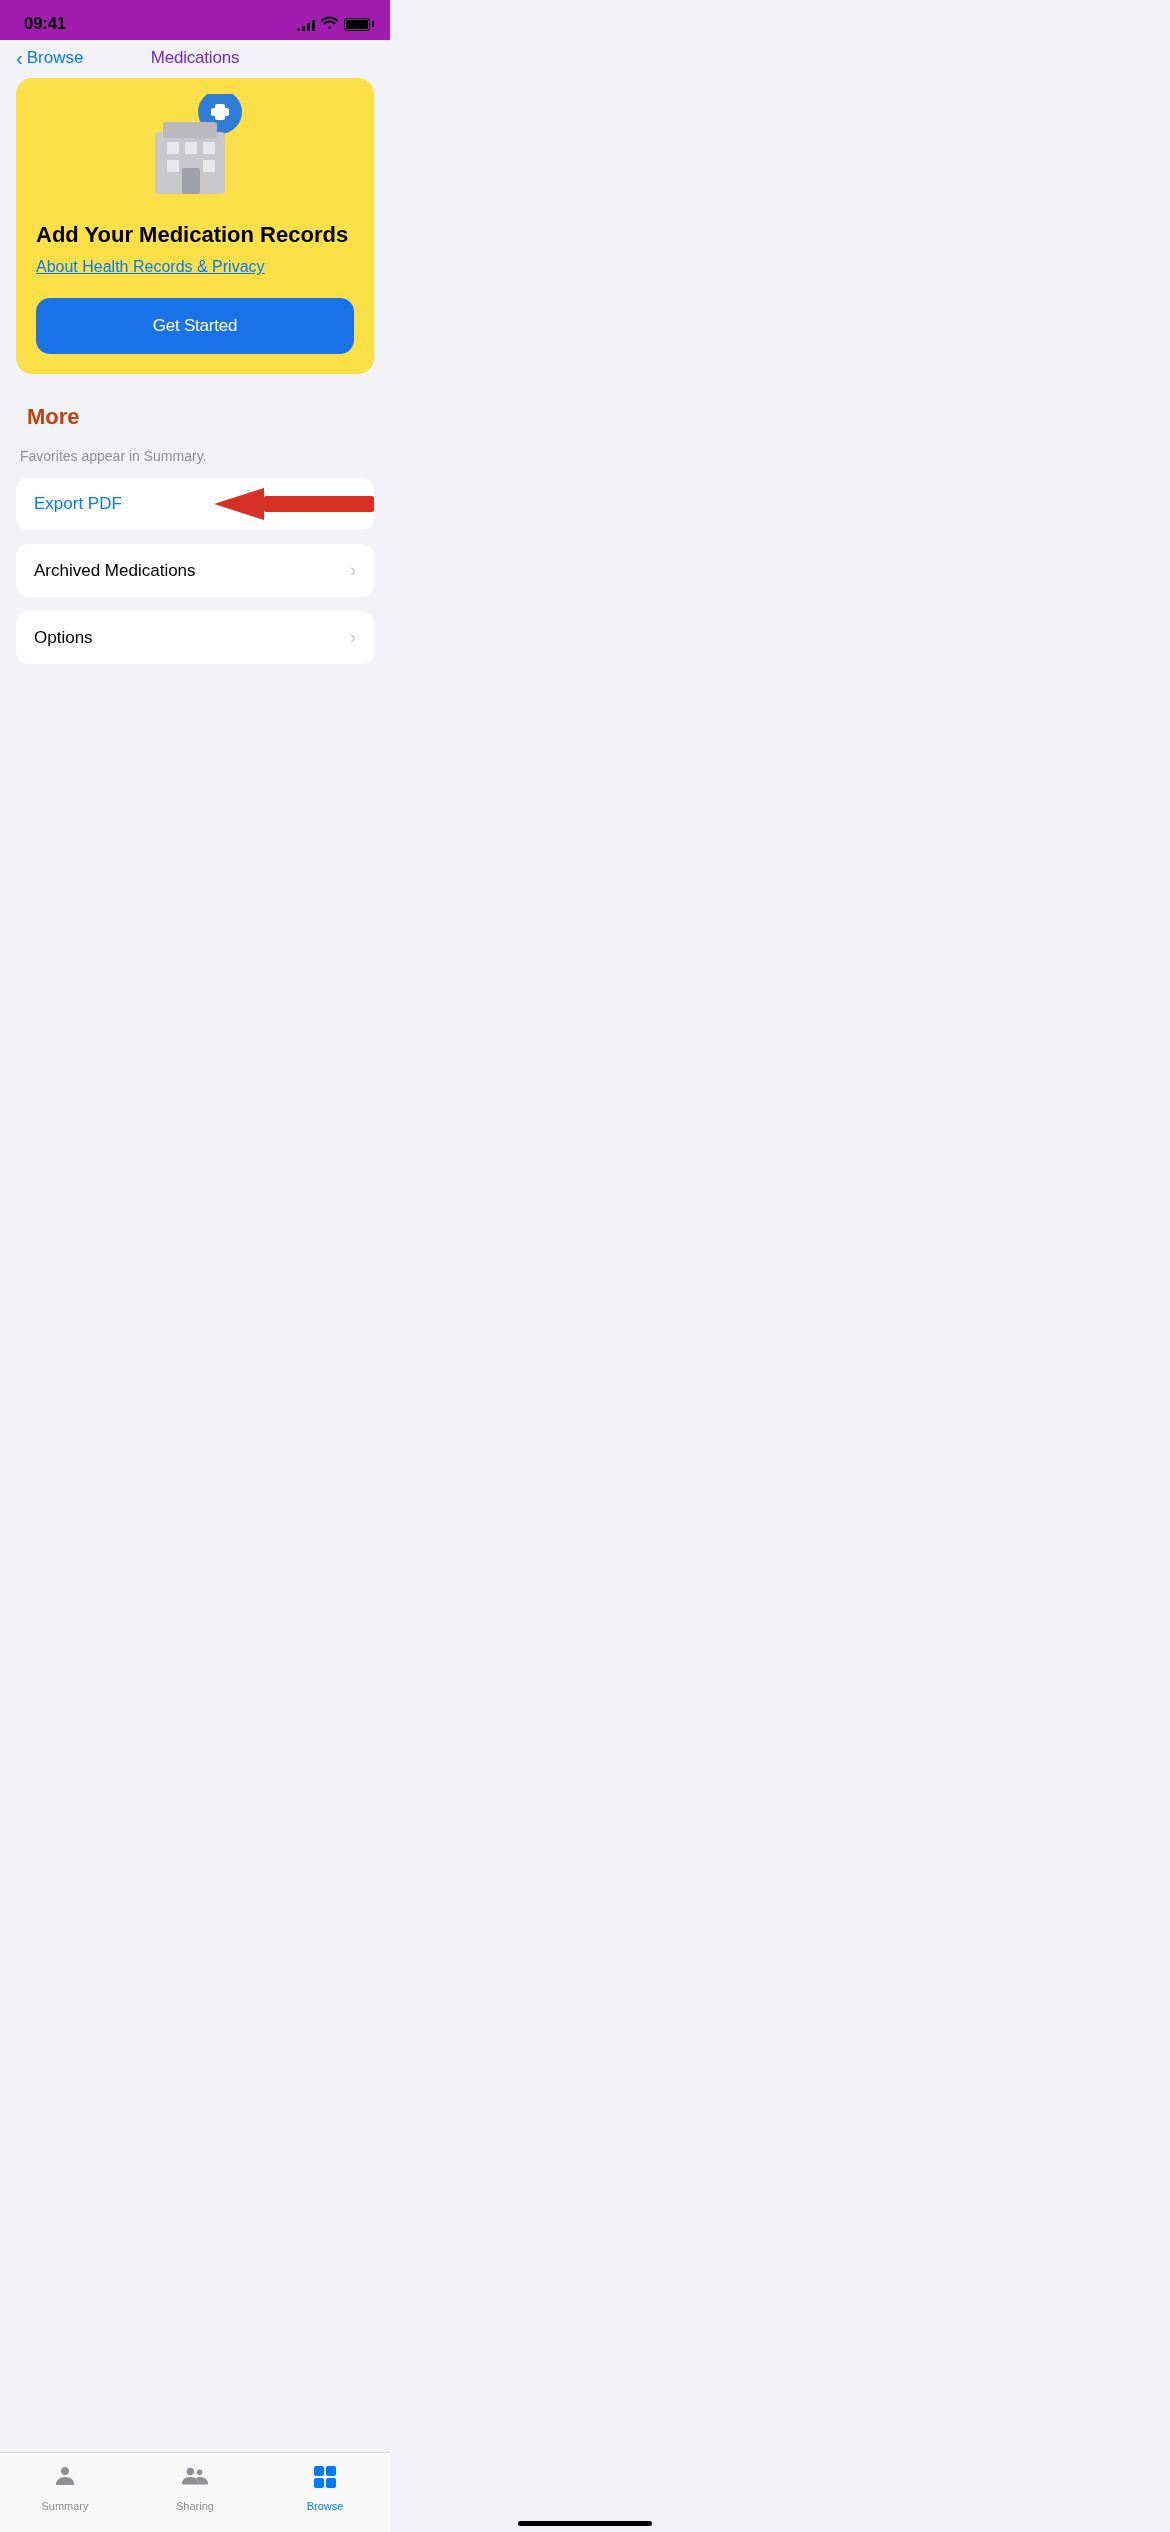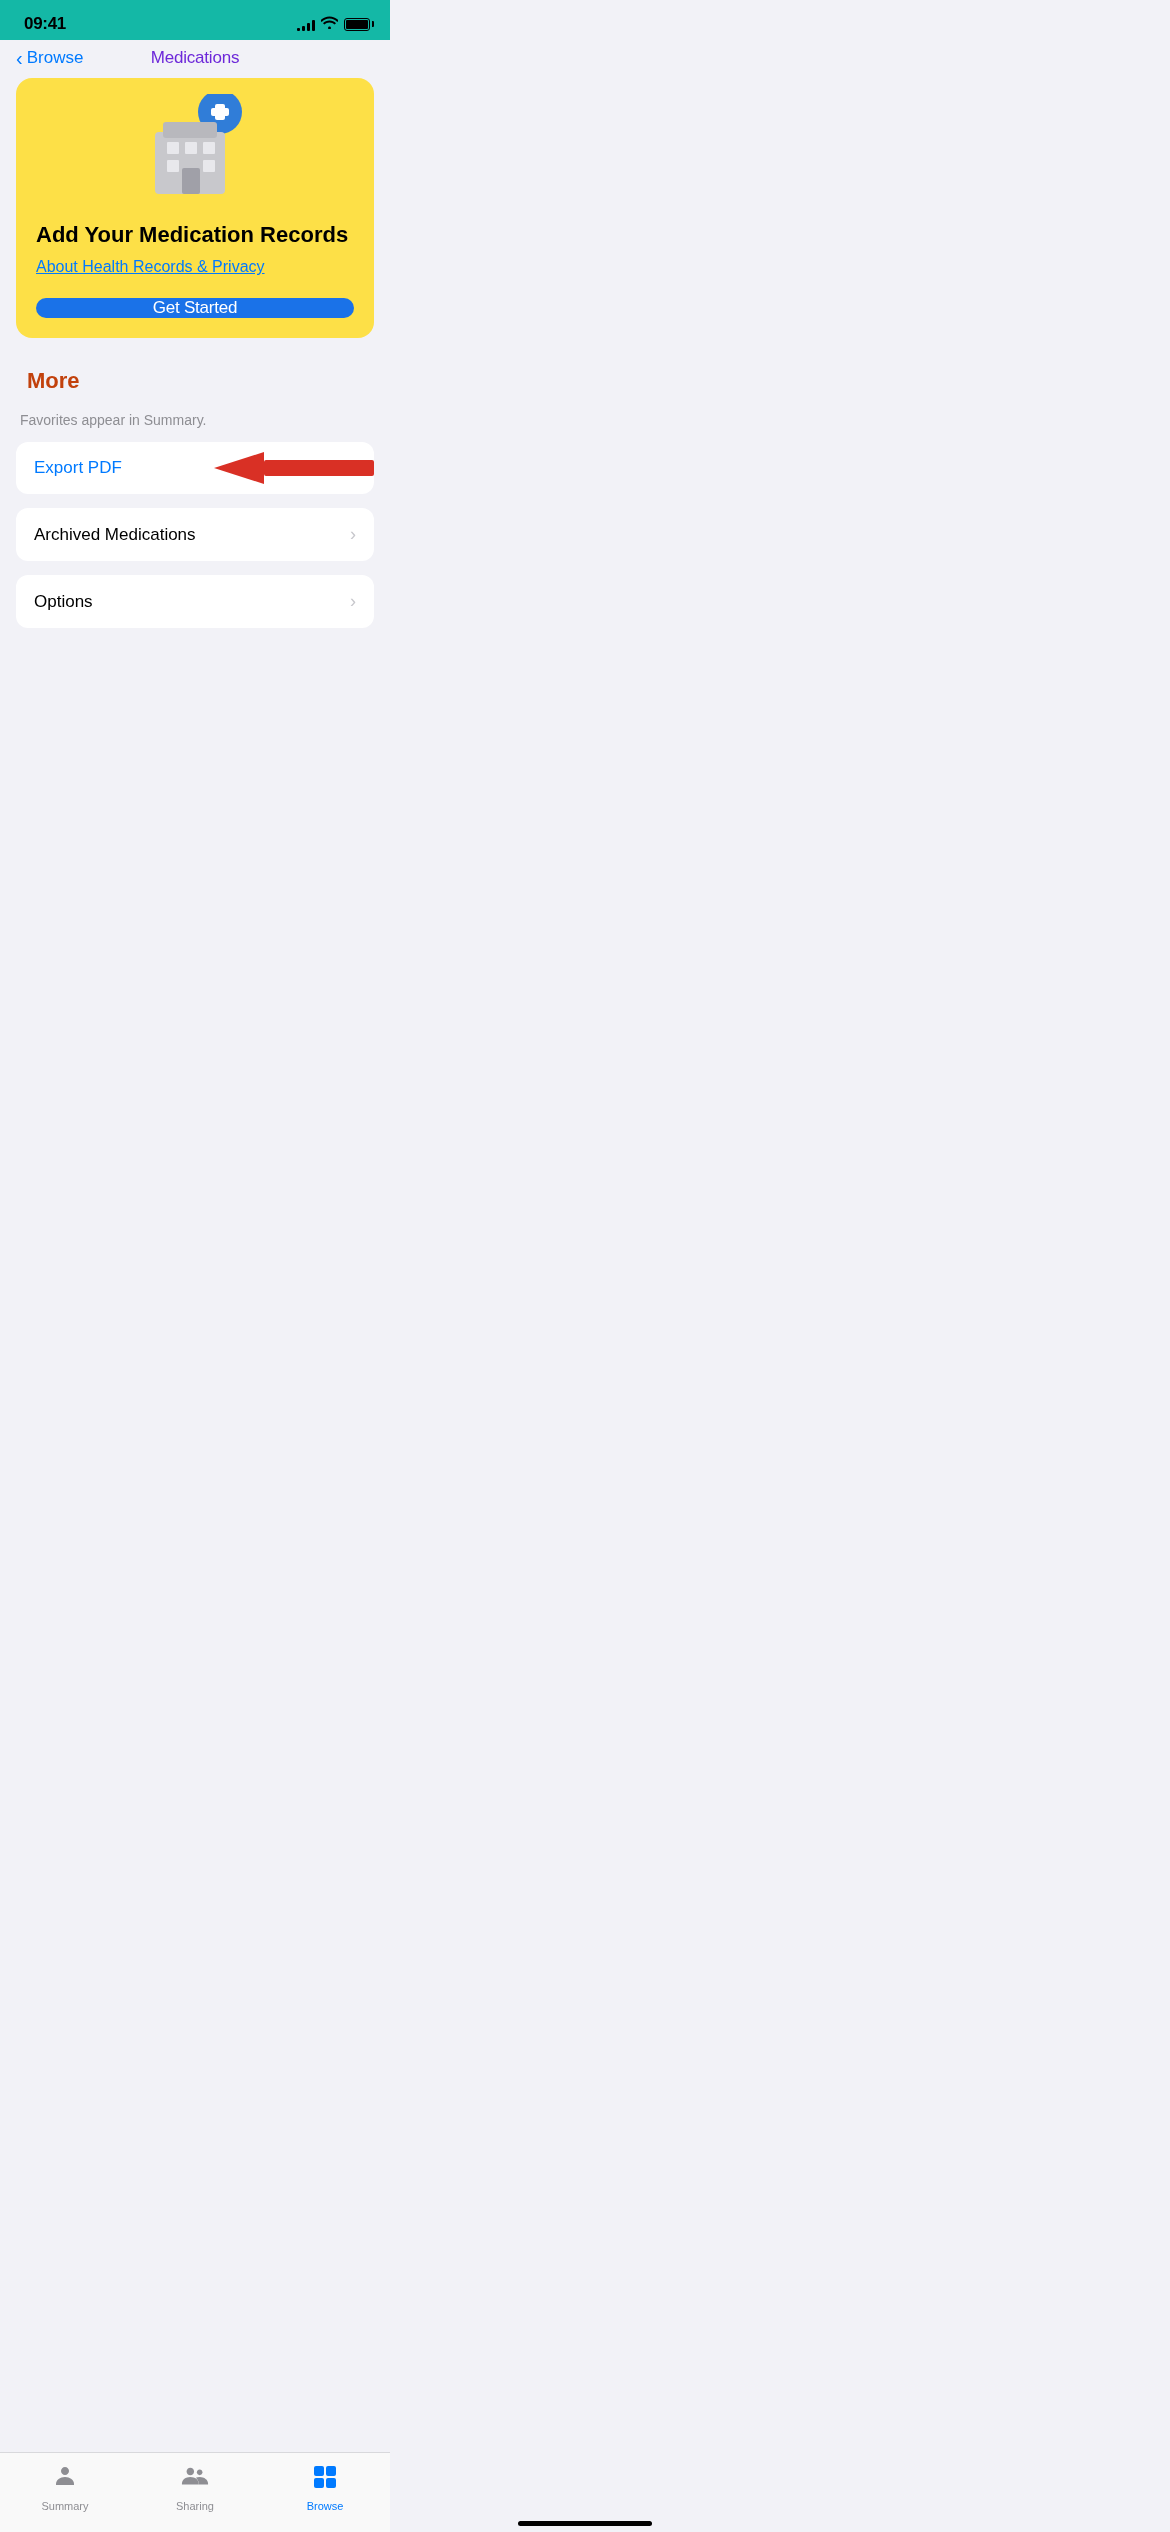--- a/index.html
+++ b/index.html
@@ -12,21 +12,21 @@
       font-family: -apple-system, BlinkMacSystemFont, 'SF Pro Display', 'Helvetica Neue', sans-serif;
       overflow-x: hidden;
     }
 
     
     .status-bar {
       display: flex;
       justify-content: space-between;
       align-items: center;
       padding: 14px 20px 6px 24px;
-      background: #14b8a6;
+      background: #a21caf;
       text-align: right;
     }
     .status-time {
       font-size: 17px;
       font-weight: 600;
       color: #000;
       letter-spacing: -0.3px;
     }
     .status-icons {
       display: flex;
@@ -152,20 +152,21 @@
       font-size: 16px;
       margin-bottom: 22px;
       display: block;
     }
     .get-started-btn {
       width: 100%;
       background: #1a72e8;
       color: #fff;
       border: none;
       border-radius: 14px;
+      padding: 18px;
       font-size: 17px;
       font-weight: 500;
       cursor: pointer;
       letter-spacing: -0.2px;
     }
 
     
     .section-header {
       font-size: 22px;
       font-weight: 700;

